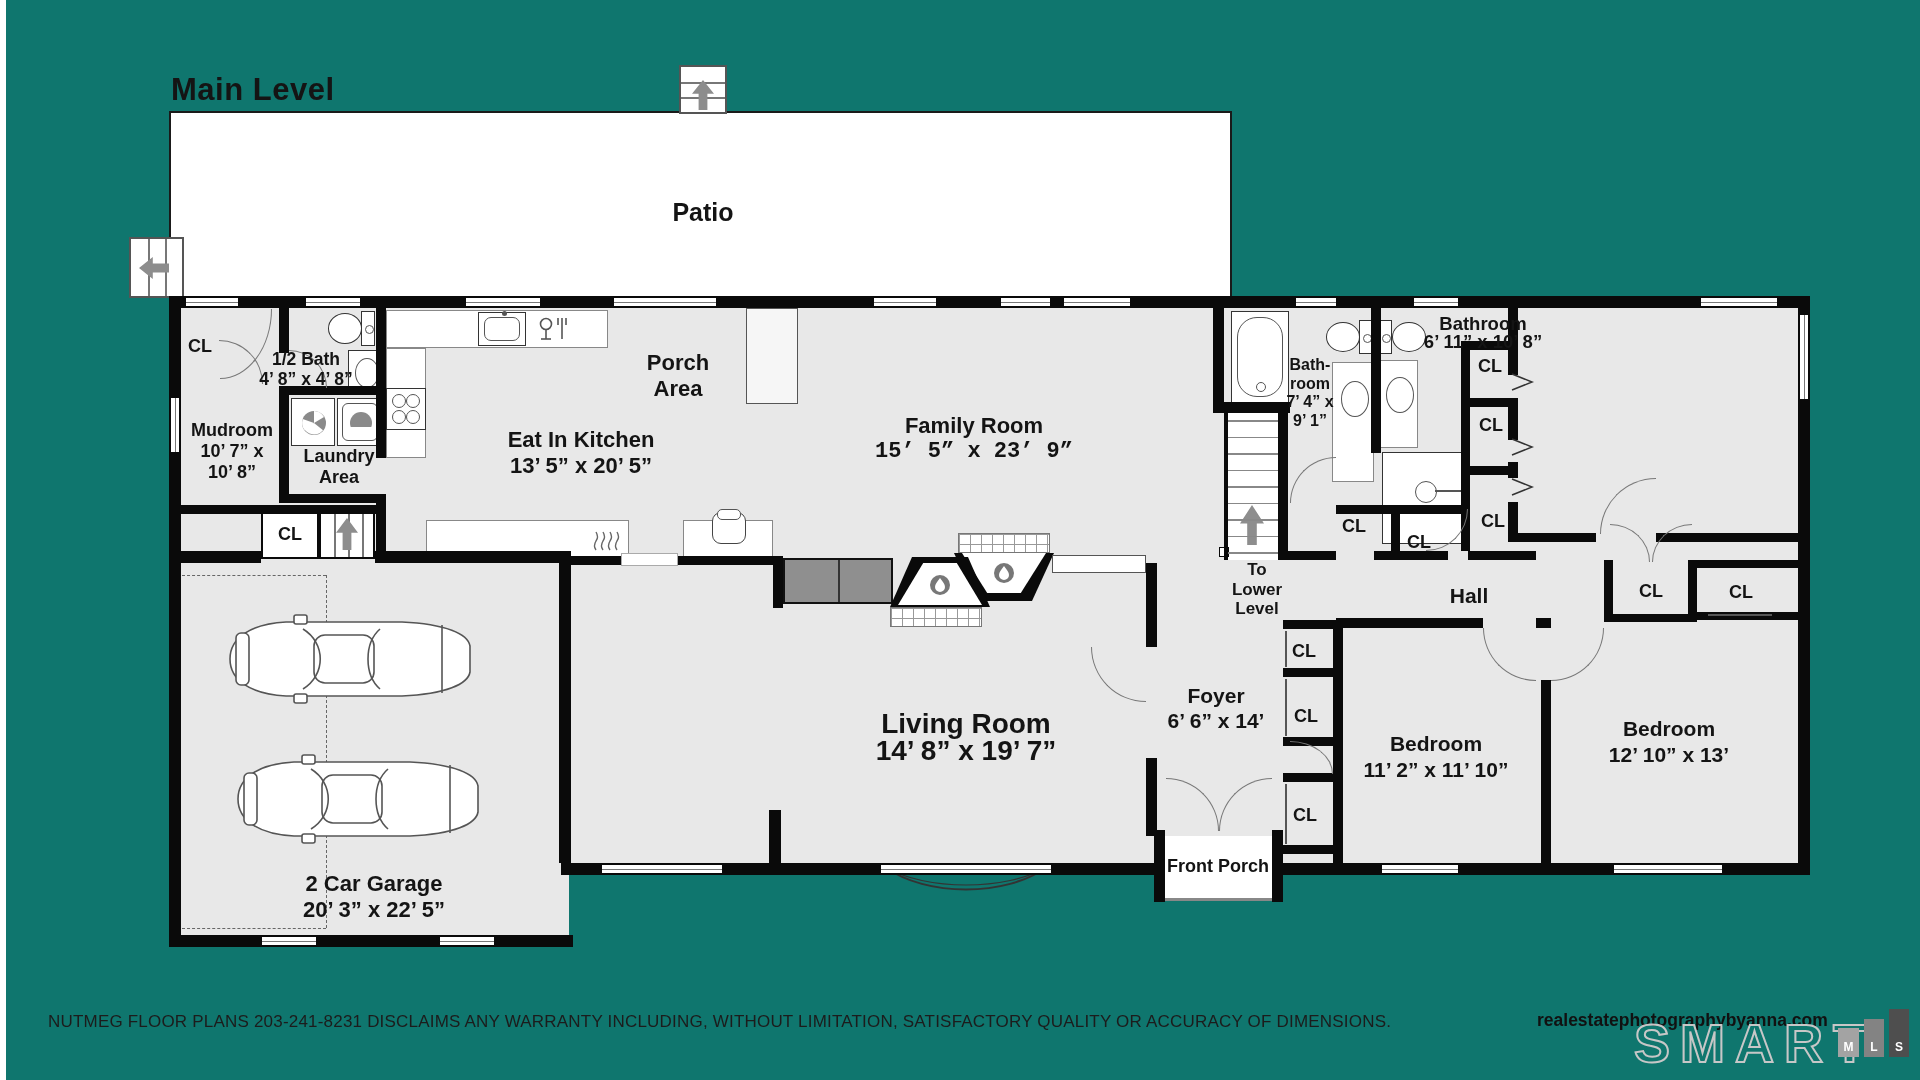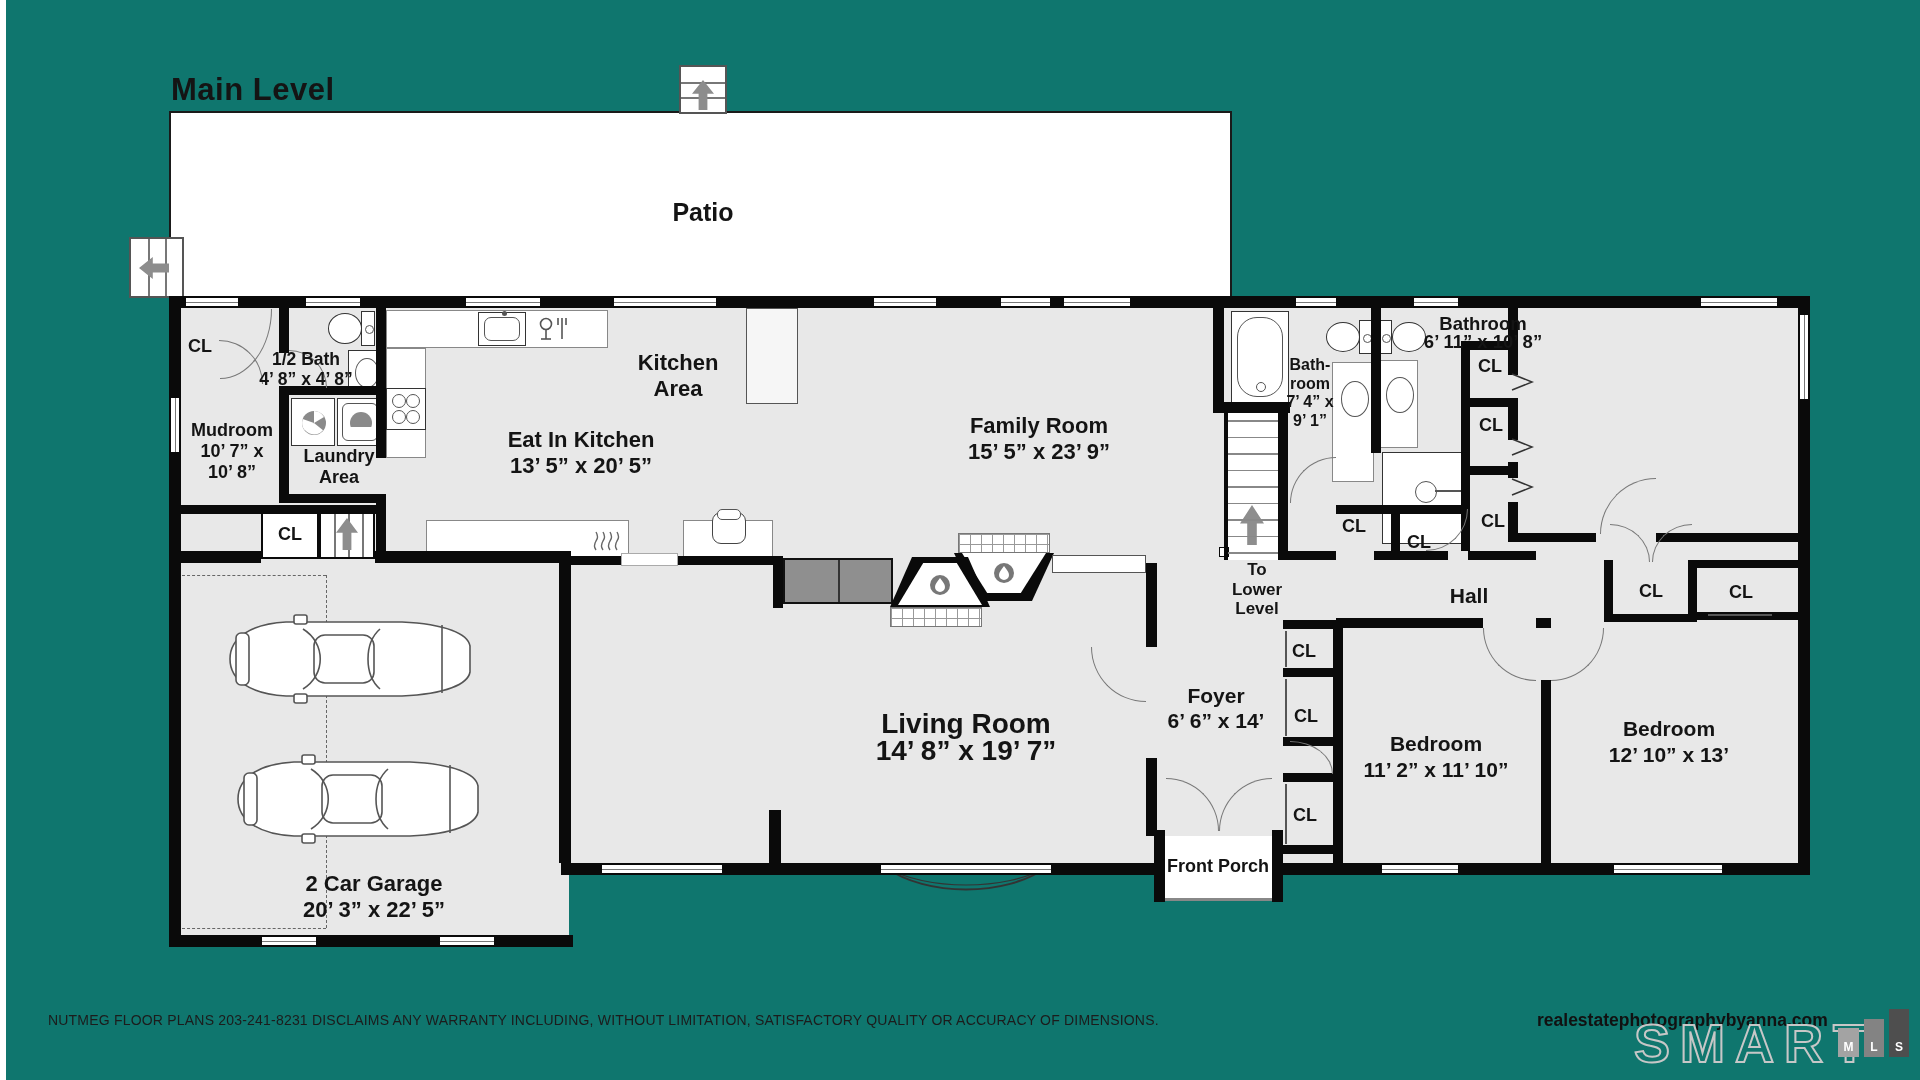--- a/index.html
+++ b/index.html
@@ -19,21 +19,21 @@
   .thinline{position:absolute;background:#555;}
   .tile{position:absolute;background:#fff;border:1px solid #777;box-sizing:border-box;
         background-image:linear-gradient(#999 1px,transparent 1px),linear-gradient(90deg,#999 1px,transparent 1px);
         background-size:11px 10px;}
   .arrow-up{position:absolute;background:#8d8d8d;clip-path:polygon(50% 0,100% 46%,70% 46%,70% 100%,30% 100%,30% 46%,0 46%);}
   .arrow-left{position:absolute;background:#8d8d8d;clip-path:polygon(0 50%,46% 0,46% 30%,100% 30%,100% 70%,46% 70%,46% 100%);}
   .dash{position:absolute;border:0;}
   #title{position:absolute;font-weight:bold;font-size:31px;letter-spacing:.5px;}
   #patio{position:absolute;background:#fff;border:2px solid #1a1a1a;box-sizing:border-box;}
   #patio-label{position:absolute;font-weight:bold;font-size:25px;transform:translateX(-50%);}
-  #disclaimer{position:absolute;font-size:14px;color:#1c1c1c;letter-spacing:.2px;}
+  #disclaimer{position:absolute;font-size:17px;color:#1c1c1c;letter-spacing:.2px;}
   #watermark{position:absolute;font-weight:bold;font-size:17.5px;color:#111;}
   #smart-word{position:absolute;font-weight:bold;font-size:54px;letter-spacing:10px;color:transparent;
      -webkit-text-stroke:2px #c7c7c7;font-family:"Liberation Sans",sans-serif;}
   .mls-box{position:absolute;display:flex;align-items:flex-end;justify-content:center;
      color:#fff;font-weight:bold;font-size:12px;padding-bottom:3px;box-sizing:border-box;}
   .steps{position:absolute;background:#fff;border:2px solid #555;box-sizing:border-box;}
   .clbox{position:absolute;background:#fff;border:2px solid #0a0a0a;box-sizing:border-box;}
   svg{position:absolute;overflow:visible;}
 </style>
 </head>
@@ -337,26 +337,26 @@
       <path d="M2,2 L22,10 L2,18" fill="none" stroke="#333" stroke-width="1.5"></path>
     </svg>
     <svg width="26" height="20" style="left: 1504px; top: 477px;">
       <path d="M2,2 L22,10 L2,18" fill="none" stroke="#333" stroke-width="1.5"></path>
     </svg>
     <div class="rlabel" style="left: 575px; top: 427px; font-size: 22px; line-height: 26px;">
       <span style="display: block;">Eat In Kitchen</span>
       <span style="display: block; text-align: center;">13’ 5” x 20’ 5”</span>
     </div>
     <div class="rlabel" style="left: 672px; top: 350px; font-size: 22px; line-height: 26px;">
-      <span style="display: block;">Kitchen</span>
+      <span style="display: block;">Porch</span>
       <span style="display: block;">Area</span>
     </div>
-    <div class="rlabel" style="left: 1033px; top: 413px; font-size: 22px; line-height: 26px;">
+    <div class="rlabel" style="left: 968px; top: 413px; font-size: 22px; line-height: 26px;">
       <span style="display: block;">Family Room</span>
-      <span style="display: block;">15’ 5” x 23’ 9”</span>
+      <span style="display: block; font-family: Liberation Mono, monospace;">15’ 5” x 23’ 9”</span>
     </div>
     <div class="rlabel" style="left: 300px; top: 349px; font-size: 17.5px; line-height: 20px;">
       <span style="display: block;">1/2 Bath</span>
       <span style="display: block;">4’ 8” x 4’ 8”</span>
     </div>
     <div class="rlabel" style="left: 226px; top: 420px; font-size: 18px; line-height: 21px;">
       <span style="display: block;">Mudroom</span>
       <span style="display: block;">10’ 7” x</span>
       <span style="display: block;">10’ 8”</span>
     </div>

